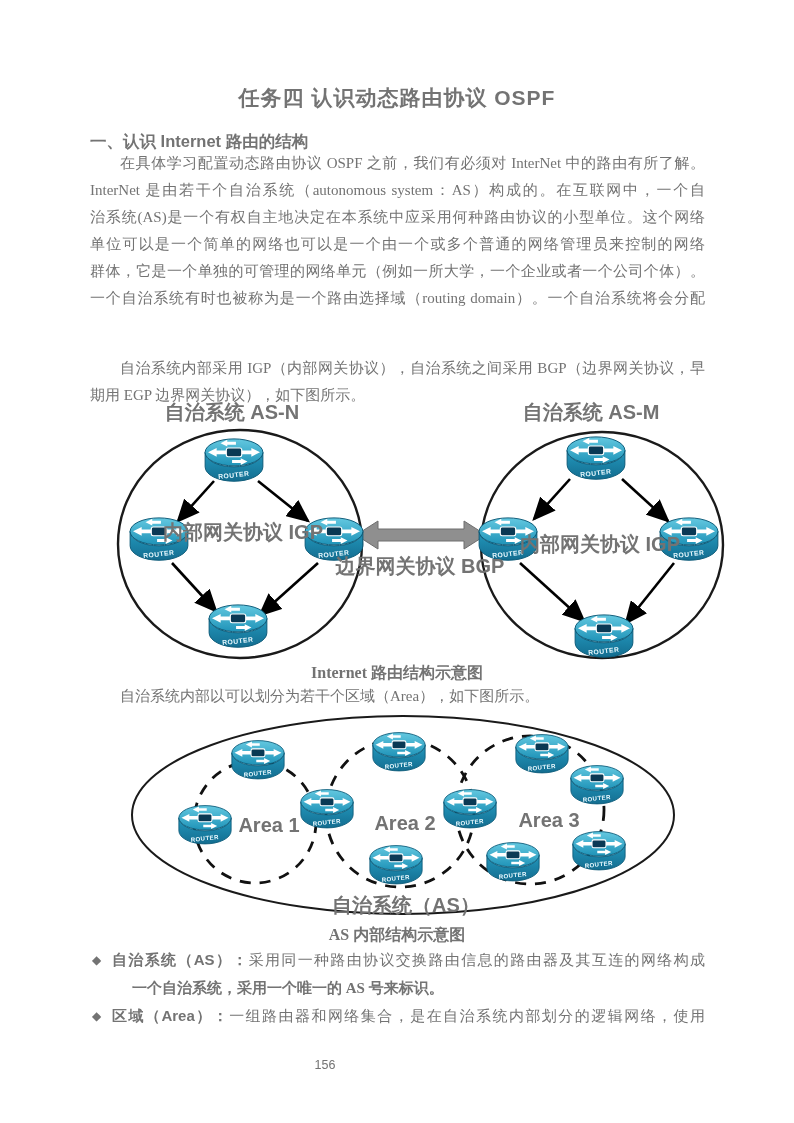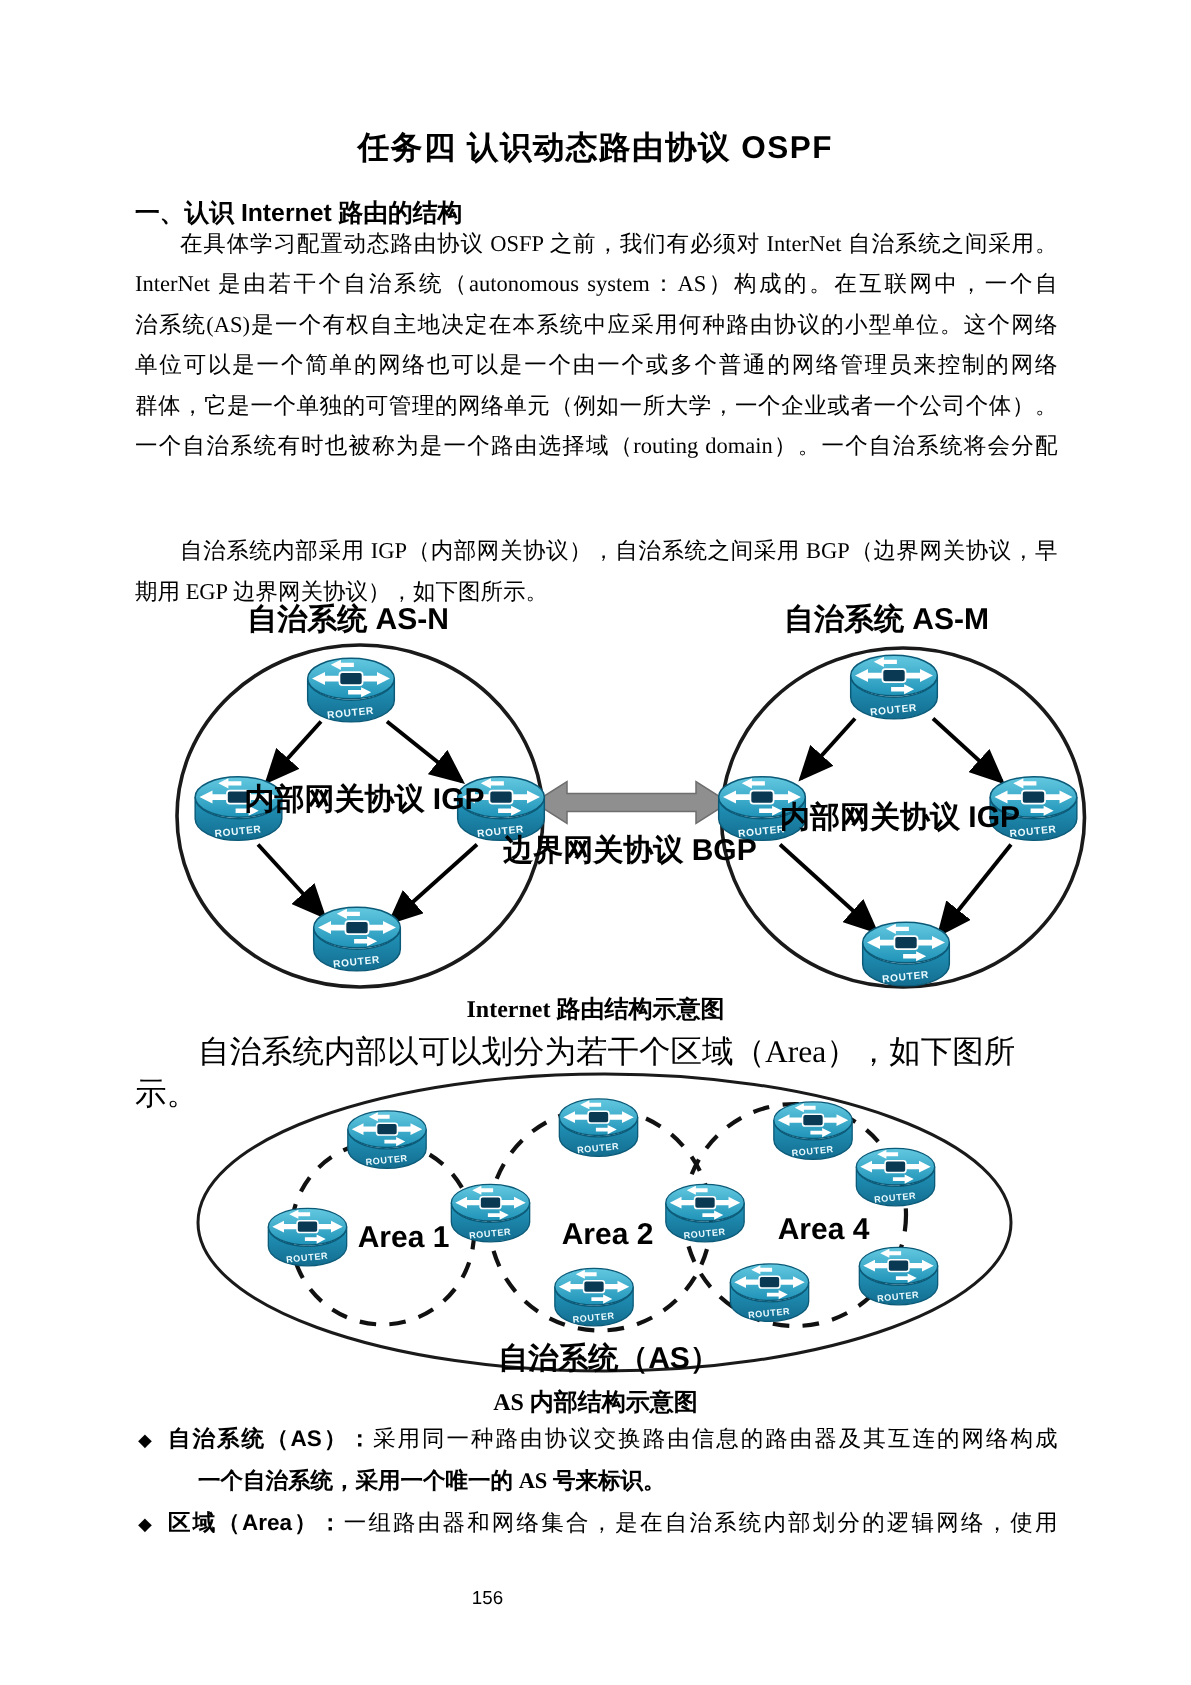--- a/index.html
+++ b/index.html
@@ -1,36 +1,36 @@
 <!DOCTYPE html>
 <html><head>
 <meta charset="utf-8">
 <style>
   html,body{margin:0;padding:0;background:#fff;}
-  .page{position:relative;width:794px;height:1123px;background:#ffffff;color:#000000;
+  .page{position:relative;width:794px;height:1123px;background:#ffffff;color:#737373;
         font-family:"Liberation Serif","DejaVu Serif",serif;overflow:hidden;}
 
   .doc-title{position:absolute;top:84px;left:0;width:794px;text-align:center;
              font-family:"Liberation Sans","DejaVu Sans",sans-serif;
              font-weight:bold;font-size:21px;letter-spacing:1px;}
   .sec-heading{position:absolute;top:131px;left:90px;width:615px;
                font-family:"Liberation Sans","DejaVu Sans",sans-serif;
                font-weight:bold;font-size:16.5px;}
 
   .bodyblock{position:absolute;left:90px;width:615px;font-size:15px;}
   .p1{top:150px;} .p2{top:339px;margin-top:16px;}
   .bline{line-height:27px;text-align:justify;text-align-last:justify;}
   .bline.short{text-align-last:left;}
   .bline.indent{text-indent:2em;}
 
   .dg-label{position:absolute;font-family:"Liberation Sans","DejaVu Sans",sans-serif;
             font-weight:bold;font-size:20px;text-align:center;white-space:nowrap;}
   .caption{position:absolute;left:0;width:794px;text-align:center;
            font-weight:bold;font-size:16px;}
-  .between{position:absolute;left:90px;width:615px;top:687px;font-size:21px;text-indent:2em;}
+  .between{position:absolute;left:90px;width:615px;top:687px;font-size:15px;text-indent:2em;}
 
   svg.dgsvg{position:absolute;left:0;}
   svg.router{position:absolute;}
   .r62{width:62px;height:52px;}
   .r56{width:56px;height:47px;}
 
   .bullets{position:absolute;left:92px;top:946px;width:613px;font-size:15px;}
   .bullet{position:relative;padding-left:20px;}
   .bmark{position:absolute;left:0;top:0;line-height:28px;font-size:12px;}
   .bl{line-height:28px;text-align:justify;text-align-last:justify;}
@@ -66,21 +66,21 @@
         <rect x="24" y="12.5" width="16" height="9" rx="2" fill="#0a3954" stroke="#ffffff" stroke-width="1.2"></rect>
         <text x="32" y="43" text-anchor="middle" font-size="7" font-weight="bold" fill="#eafaff" letter-spacing="0.5" transform="rotate(-6 32 43)" font-family="Liberation Sans, sans-serif">ROUTER</text>
       </g>
     </defs>
   </svg>
 
   <h1 class="doc-title" style="margin:0">任务四 认识动态路由协议 OSPF</h1>
   <h2 class="sec-heading" style="margin:0">一、认识 Internet 路由的结构</h2>
 
   <div class="bodyblock p1">
-    <div class="bline indent">在具体学习配置动态路由协议 OSFP 之前，我们有必须对 InterNet 自治系统之间采用。</div>
+    <div class="bline indent">在具体学习配置动态路由协议 OSPF 之前，我们有必须对 InterNet 中的路由有所了解。</div>
     <div class="bline">InterNet 是由若干个自治系统（autonomous  system：AS）构成的。在互联网中，一个自</div>
     <div class="bline">治系统(AS)是一个有权自主地决定在本系统中应采用何种路由协议的小型单位。这个网络</div>
     <div class="bline">单位可以是一个简单的网络也可以是一个由一个或多个普通的网络管理员来控制的网络</div>
     <div class="bline">群体，它是一个单独的可管理的网络单元（例如一所大学，一个企业或者一个公司个体）。</div>
     <div class="bline">一个自治系统有时也被称为是一个路由选择域（routing domain）。一个自治系统将会分配</div>
   </div>
 
   <div class="bodyblock p2">
     <div class="bline indent">自治系统内部采用 IGP（内部网关协议），自治系统之间采用 BGP（边界网关协议，早</div>
     <div class="bline short">期用 EGP 边界网关协议），如下图所示。</div>
@@ -175,21 +175,21 @@
     </svg>
   <svg class="router r56" viewBox="0 0 64 54" style="left:571px;top:829px">
       <use href="#routerG"></use>
     </svg>
   <svg class="router r56" viewBox="0 0 64 54" style="left:485px;top:840px">
       <use href="#routerG"></use>
     </svg>
 
   <div class="dg-label" style="left:209px;top:814px;width:120px">Area  1</div>
   <div class="dg-label" style="left:345px;top:812px;width:120px">Area  2</div>
-  <div class="dg-label" style="left:489px;top:809px;width:120px">Area  4</div>
+  <div class="dg-label" style="left:489px;top:809px;width:120px">Area  3</div>
   <div class="dg-label" style="left:326px;top:892px;width:160px">自治系统（AS）</div>
   <div class="caption" style="top:925px">AS 内部结构示意图</div>
 
   <div class="bullets">
     <div class="bullet">
       <span class="bmark">◆</span>
       <div class="bl"><span class="bterm">自治系统（AS）：</span><span>采用同一种路由协议交换路由信息的路由器及其互连的网络构成</span></div>
       <div class="bl bl2 short">一个自治系统，采用一个唯一的 AS 号来标识。</div>
     </div>
     <div class="bullet">

